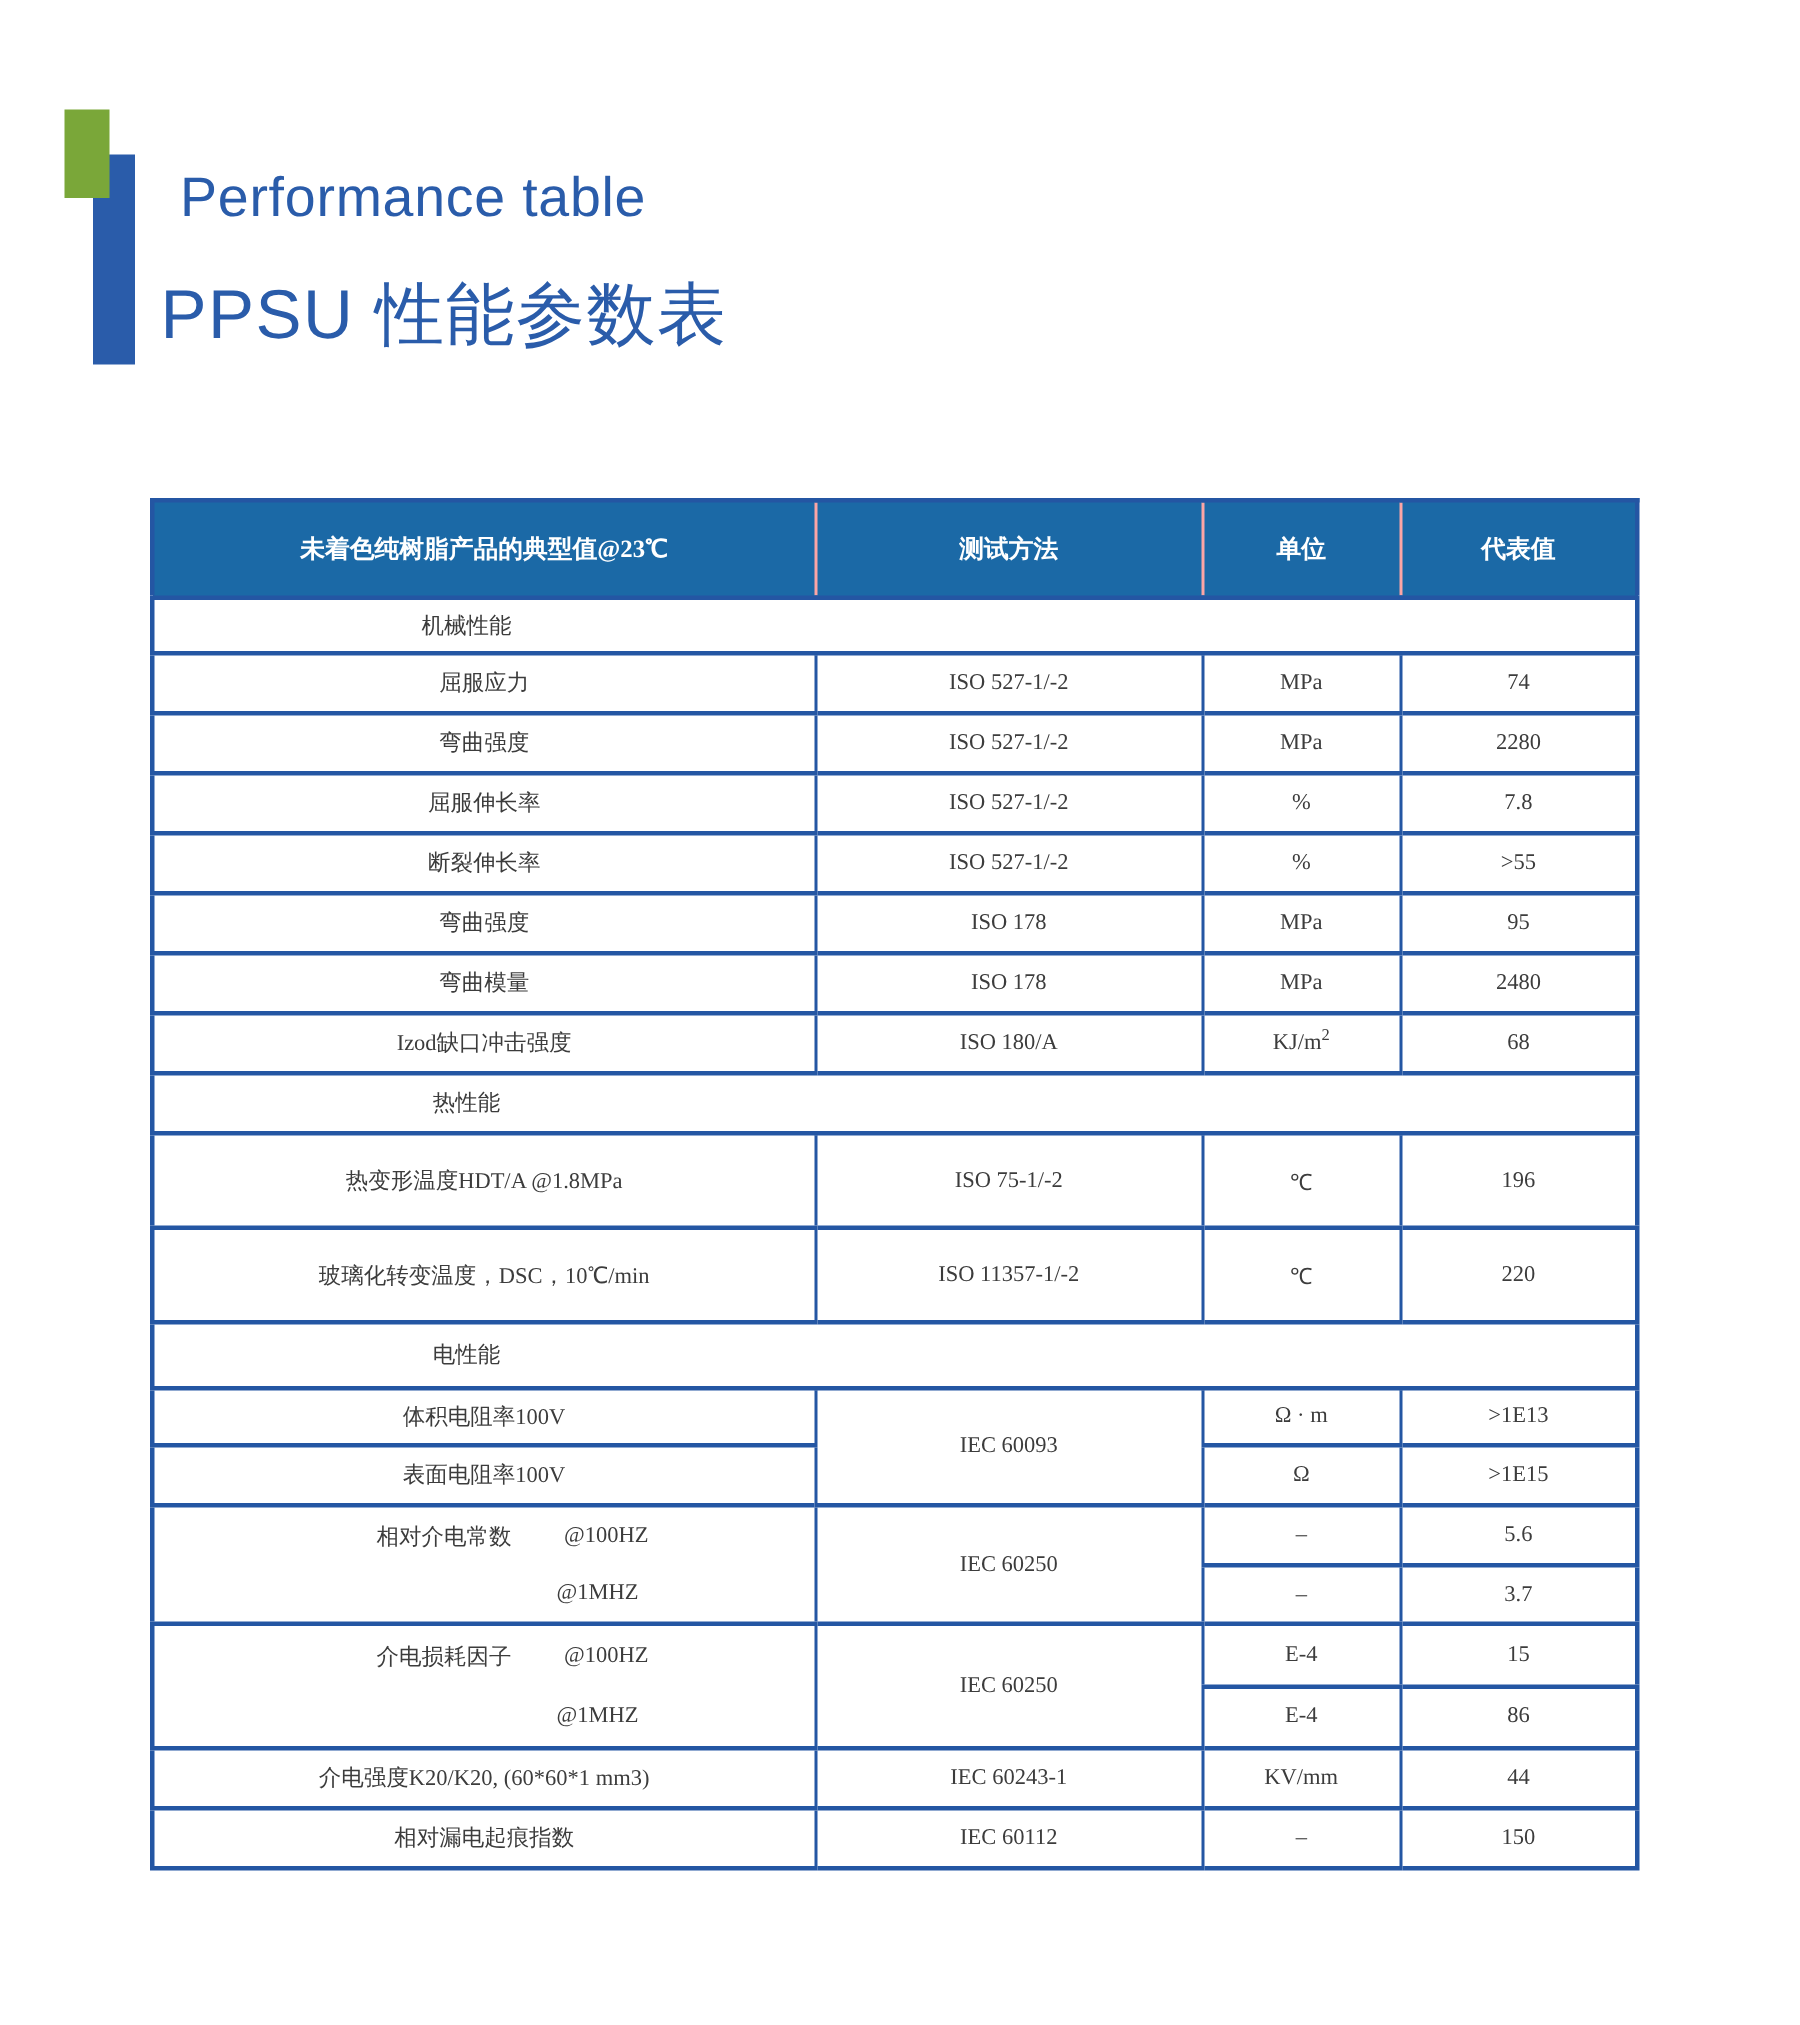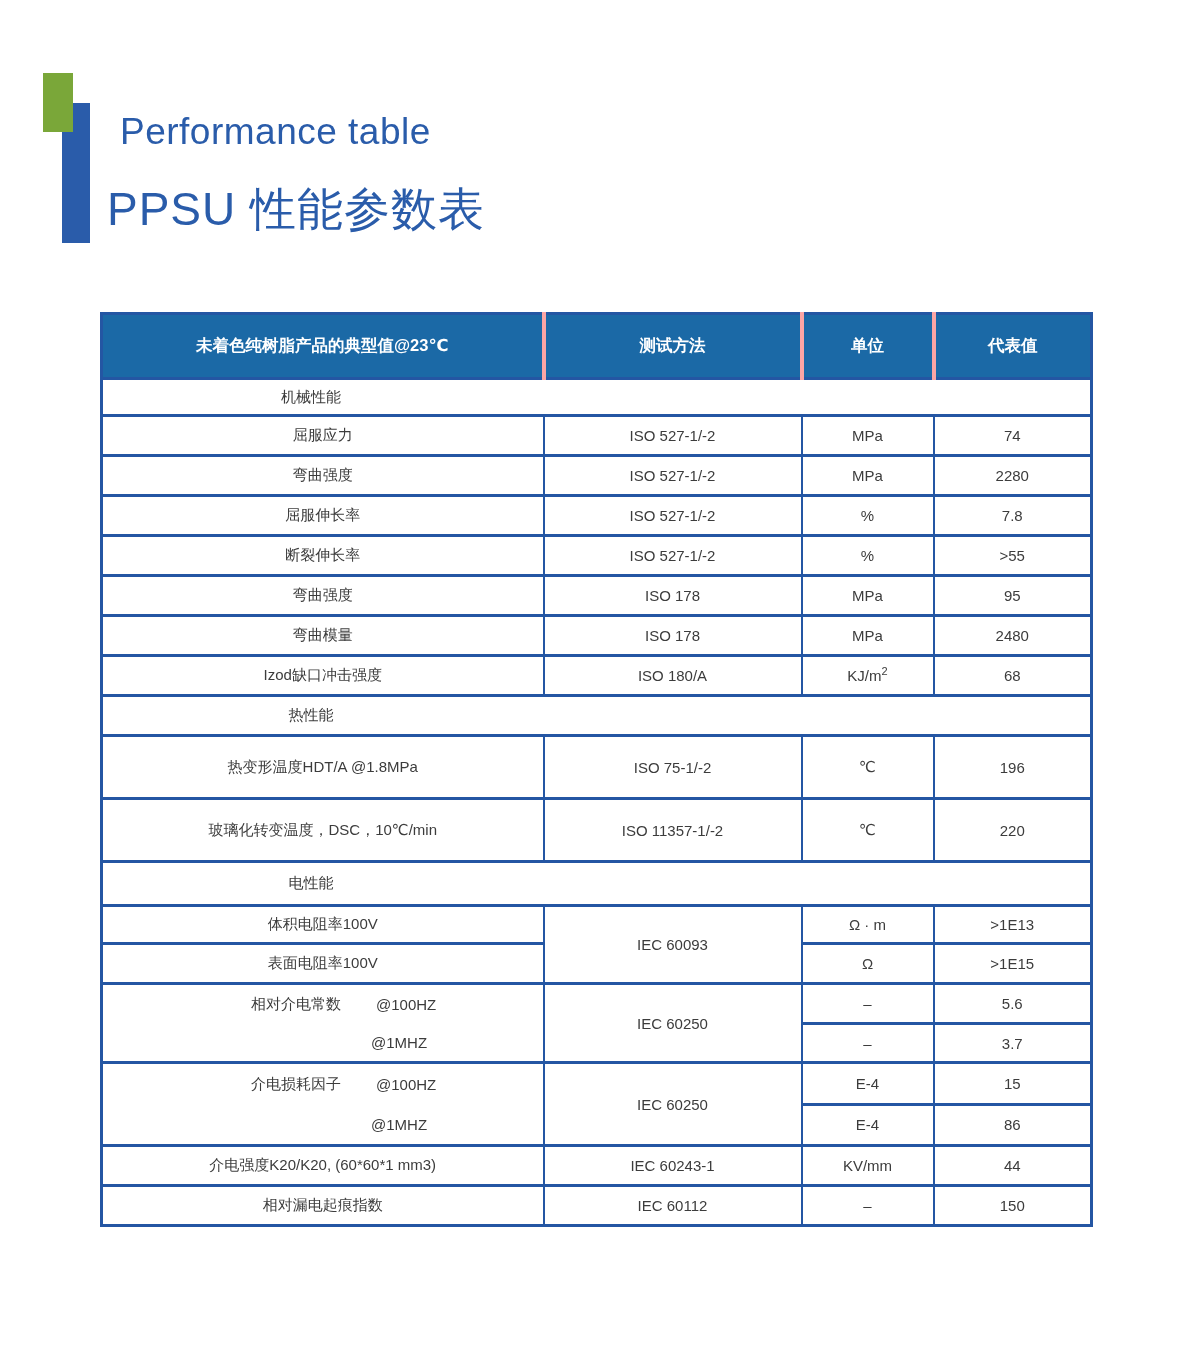--- a/index.html
+++ b/index.html
@@ -21,30 +21,30 @@
   .title-en{
     position:absolute;left:120px;top:110px;font-size:37px;line-height:44px;
     color:var(--accent-blue);font-weight:normal;letter-spacing:0.5px;
   }
   .title-zh{
     position:absolute;left:107px;top:181px;font-size:46px;line-height:56px;
     color:var(--accent-blue);font-weight:500;letter-spacing:1px;
   }
   
   .spec-table{
-    position:absolute;left:100px;top:312px;width:990px;
+    position:absolute;left:100px;top:332px;width:990px;
     border-collapse:collapse;table-layout:fixed;
     border:3px solid var(--border-blue);
-    font-size:15px;color:var(--text-dark);
+    font-size:15px;color:var(--text-dark);font-family:Liberation Serif, serif;
   }
   .spec-table th{
     background:var(--header-bg);color:#ffffff;font-weight:bold;font-size:16.5px;
     text-align:center;vertical-align:middle;border:none;
   }
-  .spec-table th + th{border-left:4px solid #fca5a5;}
+  .spec-table th + th{border-left:2px solid #fca5a5;}
   .spec-table td{
     border:2px solid var(--border-blue);
     border-top-width:3px;border-bottom-width:3px;
     text-align:center;vertical-align:middle;background:#ffffff;
   }
   .section-cell{border-left:none !important;border-right:none !important;}
   .section-cell .section-label{display:block;width:414px;}
   
   .h-head{height:65px;}
   .h37{height:37px;}

